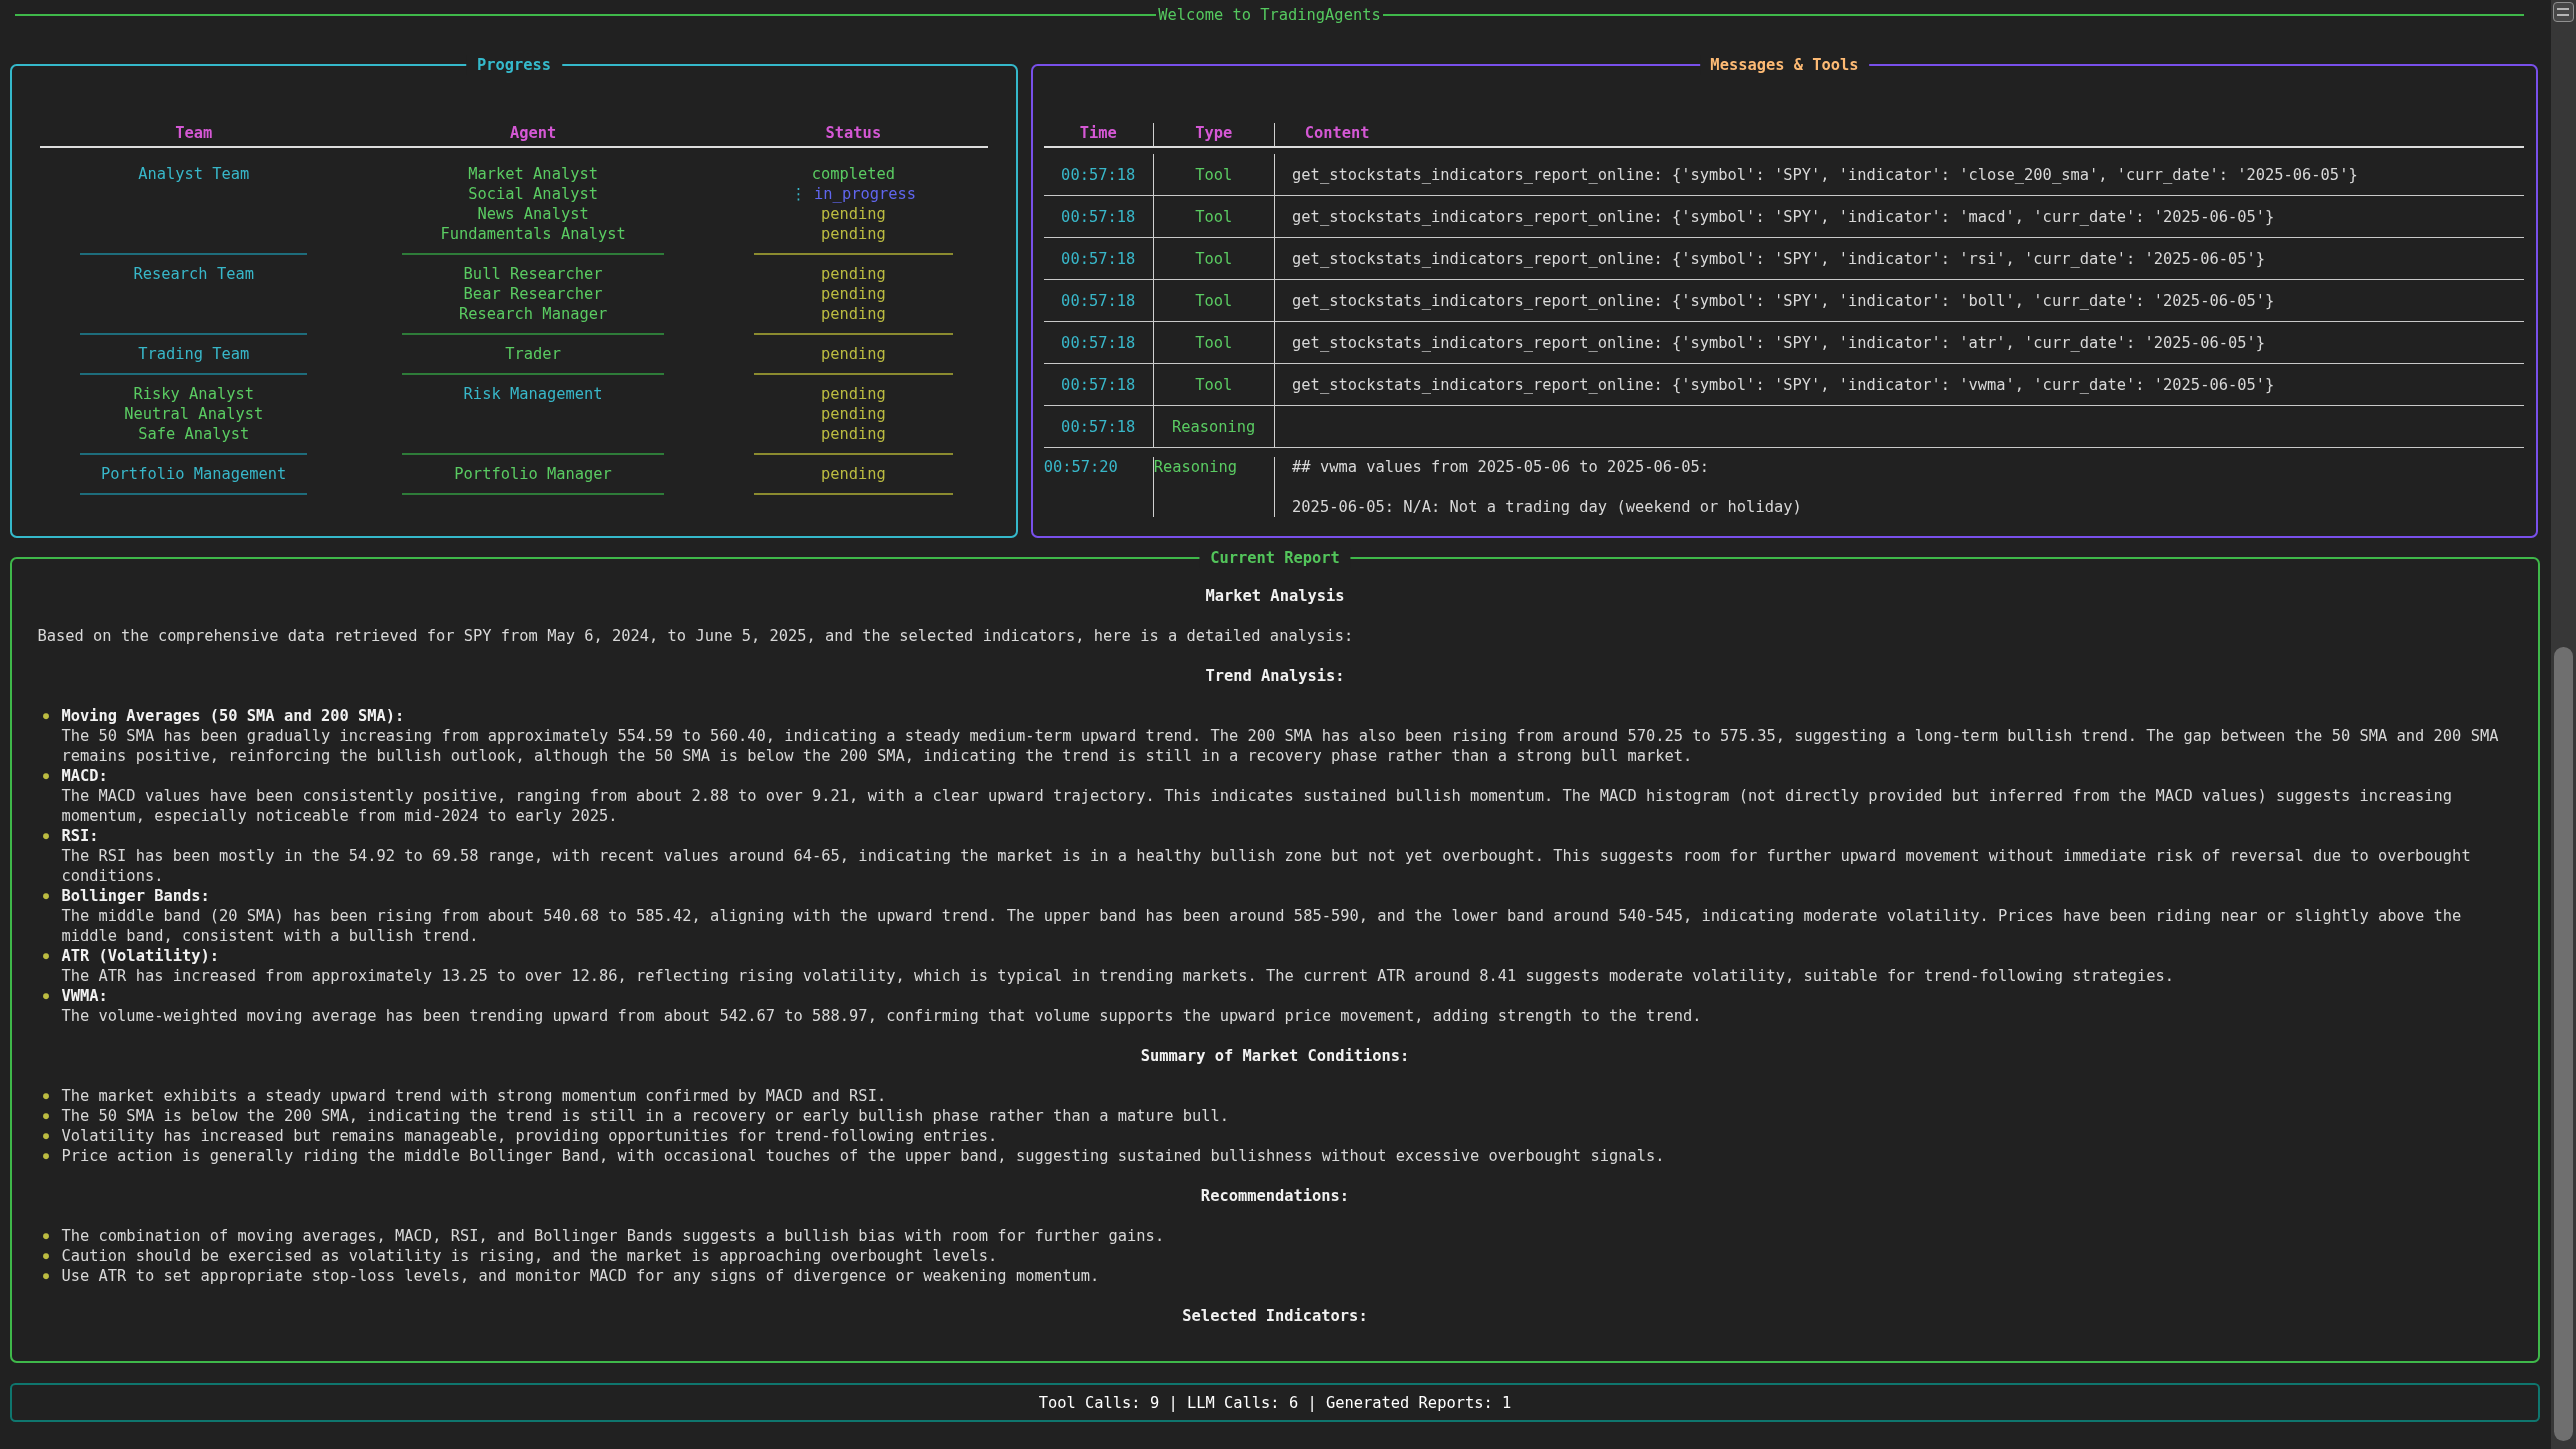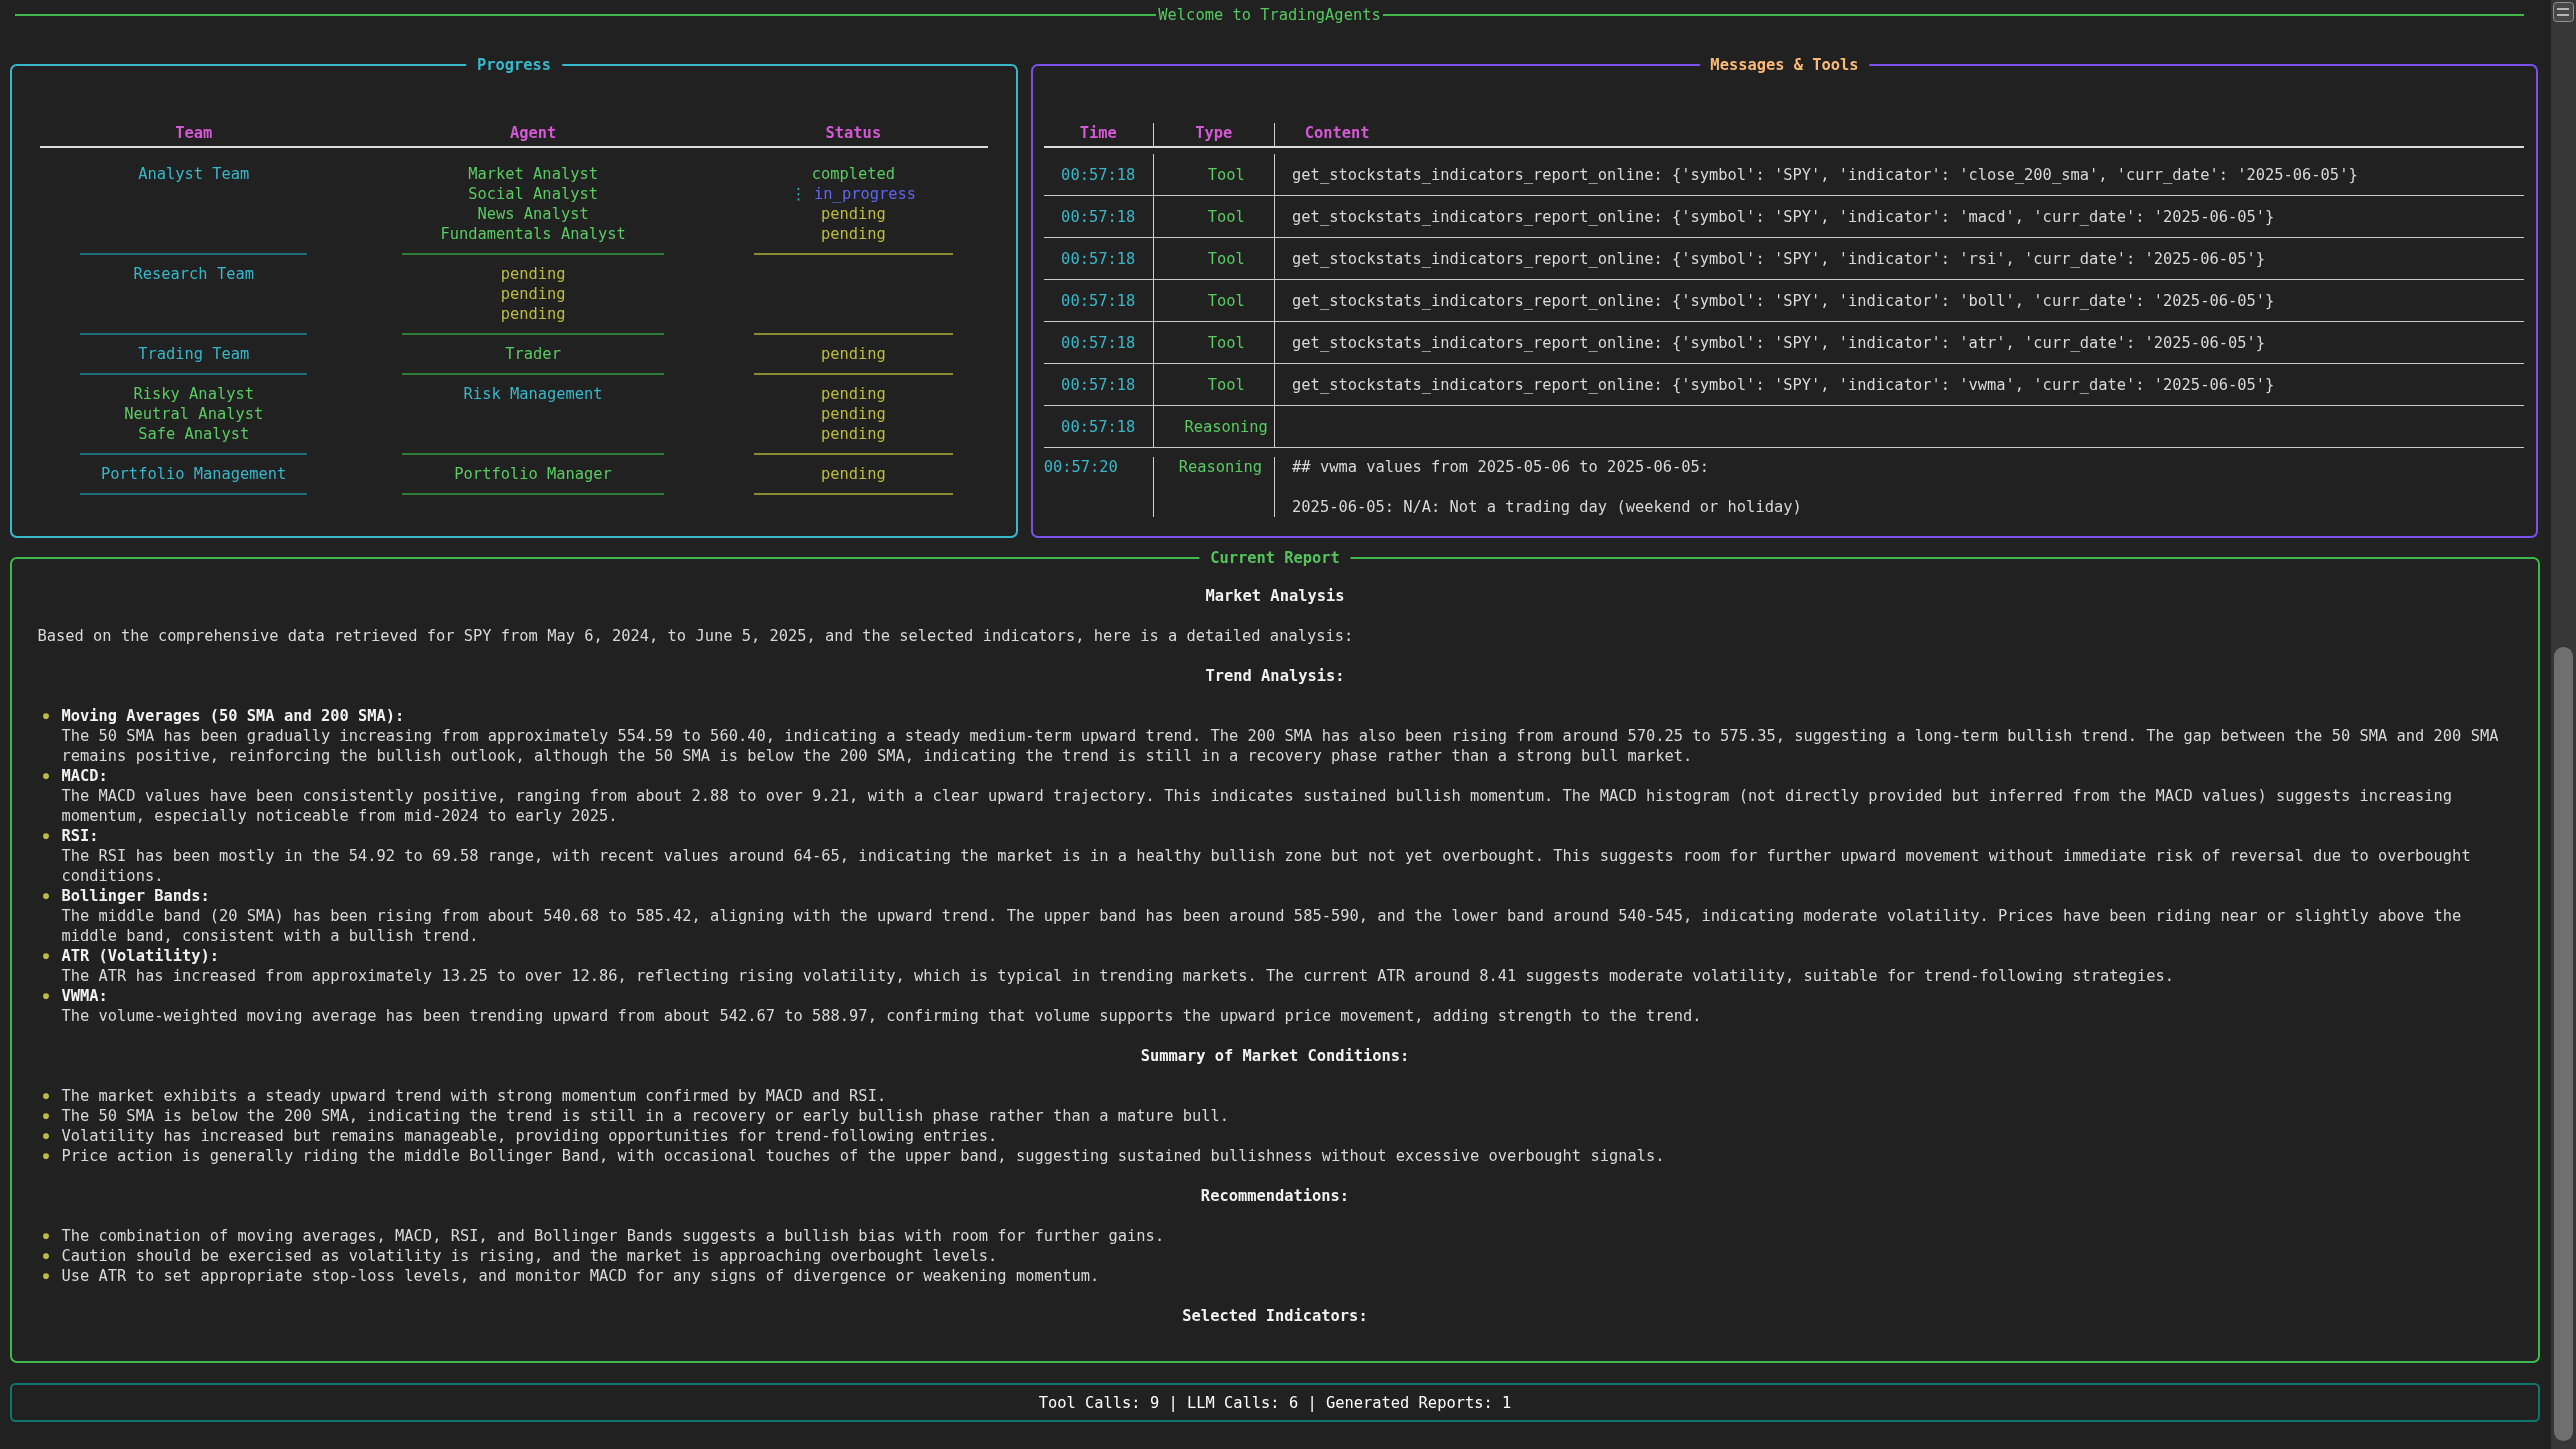--- a/index.html
+++ b/index.html
@@ -55,21 +55,21 @@
   .msg-table { padding: 57px 12px 0 10.7px; }
   .msg-header, .msg-row { display: grid; grid-template-columns: 109px 121px 1fr; }
   .msg-header div { color: #d558d5; font-weight: bold; height: 23px; }
   .mh1 { text-align: center; }
   .mh2 { text-align: center; border-left: 1.3px solid #d0d0d0; }
   .mh3 { padding-left: 30px; border-left: 1.3px solid #d0d0d0; }
   .head-sep2 { border-top: 2px solid #dcdcdc; margin-bottom: 6px; }
   .msg-row { min-height: 42px; border-bottom: 1.3px solid #c9c9c9; }
   .msg-row:last-child { border-bottom: none; }
   .mcell { display: flex; align-items: center; justify-content: center; }
-  .mcell.c2, .mcell.c3 { border-left: 1.3px solid #d0d0d0; padding-left: 25px; }
+  .mcell.c2, .mcell.c3 { border-left: 1.3px solid #d0d0d0; }
   .mcell.c1 { color: #38b7c9; }
   .mcell.c2 { color: #5acb62; }
   .mcell.c3 { justify-content: flex-start; padding: 0 13.4px 0 17.4px; color: #d8d8d8; display: block; }
   .msg-row .c3 { display: flex; flex-direction: column; align-items: flex-start; justify-content: center; }
   .msg-row.tall { padding: 9.4px 0; }
   .msg-row.tall .mcell { align-items: flex-start; justify-content: flex-start; }
   .msg-row.tall .c3 { justify-content: flex-start; }
   .cspacer { height: 20px; }
   .cline { white-space: nowrap; }
 
@@ -159,20 +159,25 @@
           <div class="sep a"></div>
           <div class="sep s"></div>
         </div>
         <div class="prog-section">
           <div class="pcol">
             <div class="pline team-name">Research Team</div>
             <div class="pline team-name"></div>
             <div class="pline team-name"></div>
           </div>
           <div class="pcol">
+            <div class="pline agent-name">Bull Researcher</div>
+            <div class="pline agent-name">Bear Researcher</div>
+            <div class="pline agent-name">Research Manager</div>
+          </div>
+          <div class="pcol">
             <div class="pline status st-pending">
               <span>pending</span>
             </div>
             <div class="pline status st-pending">
               <span>pending</span>
             </div>
             <div class="pline status st-pending">
               <span>pending</span>
             </div>
           </div>

